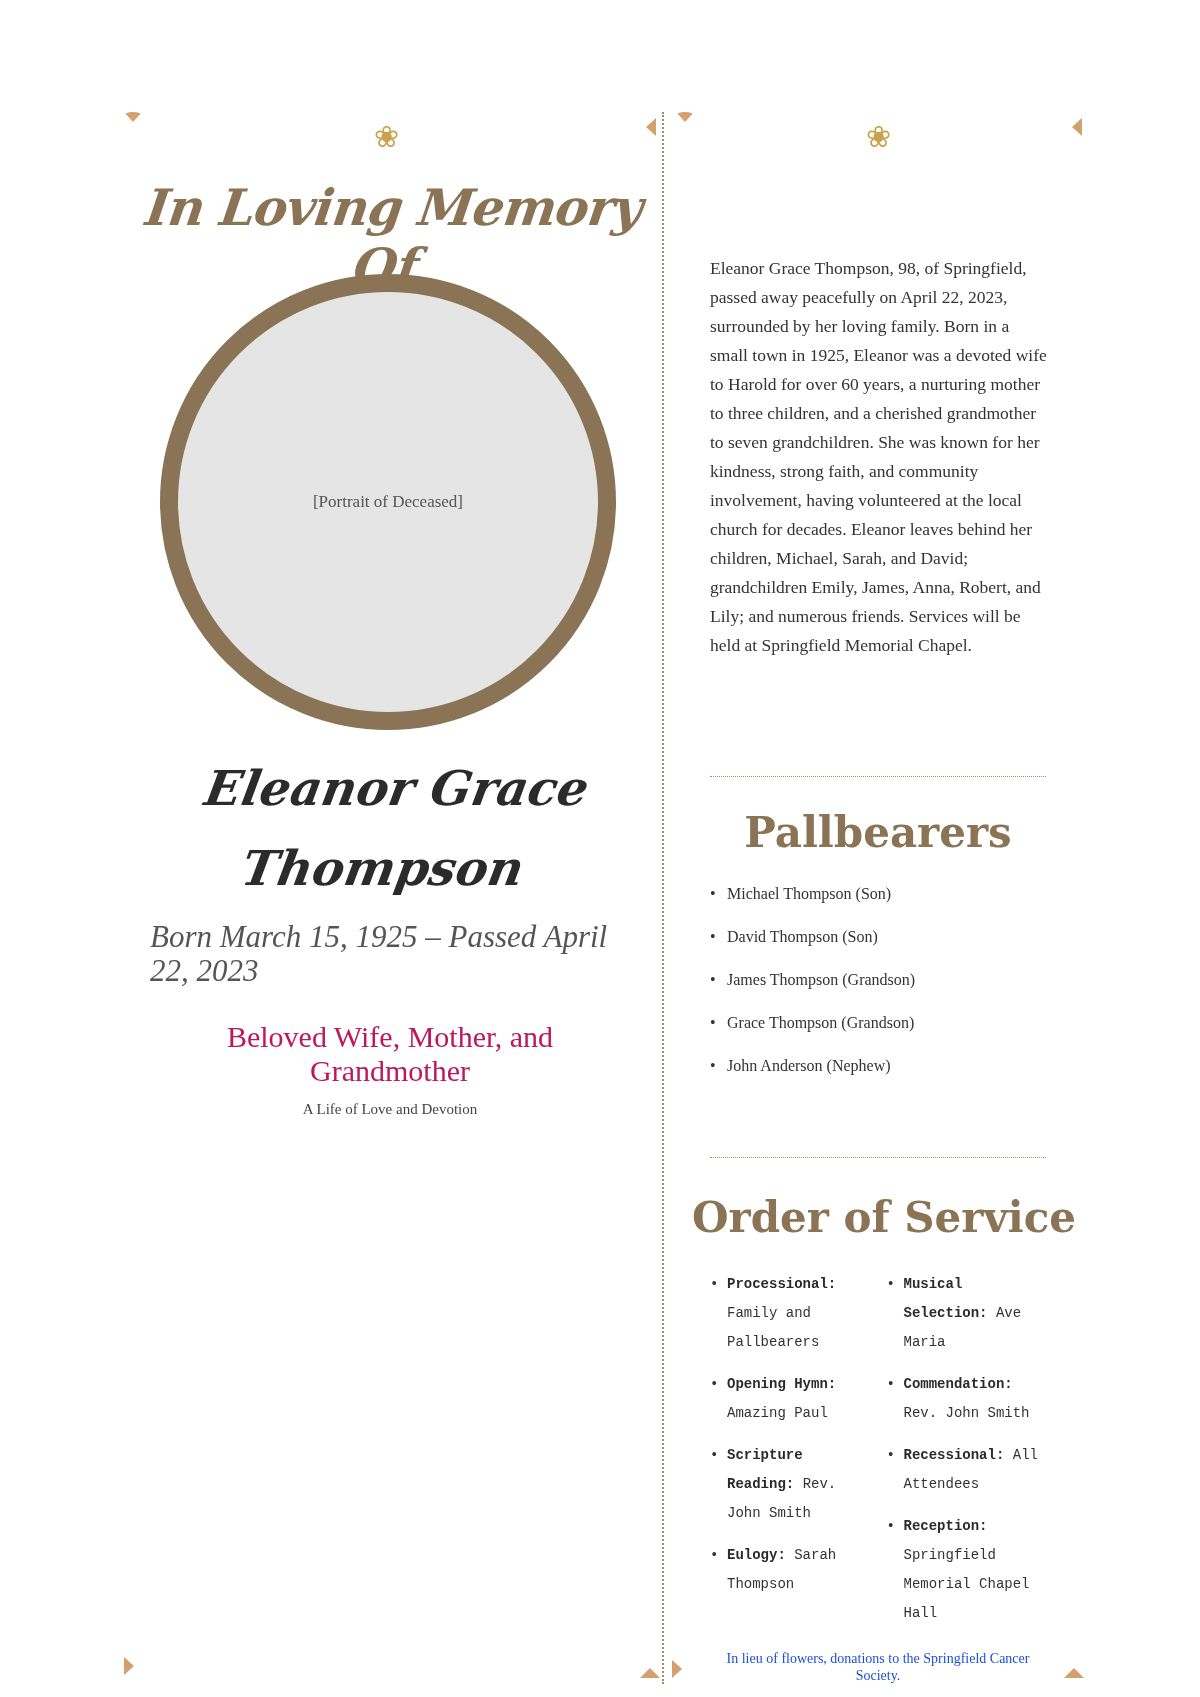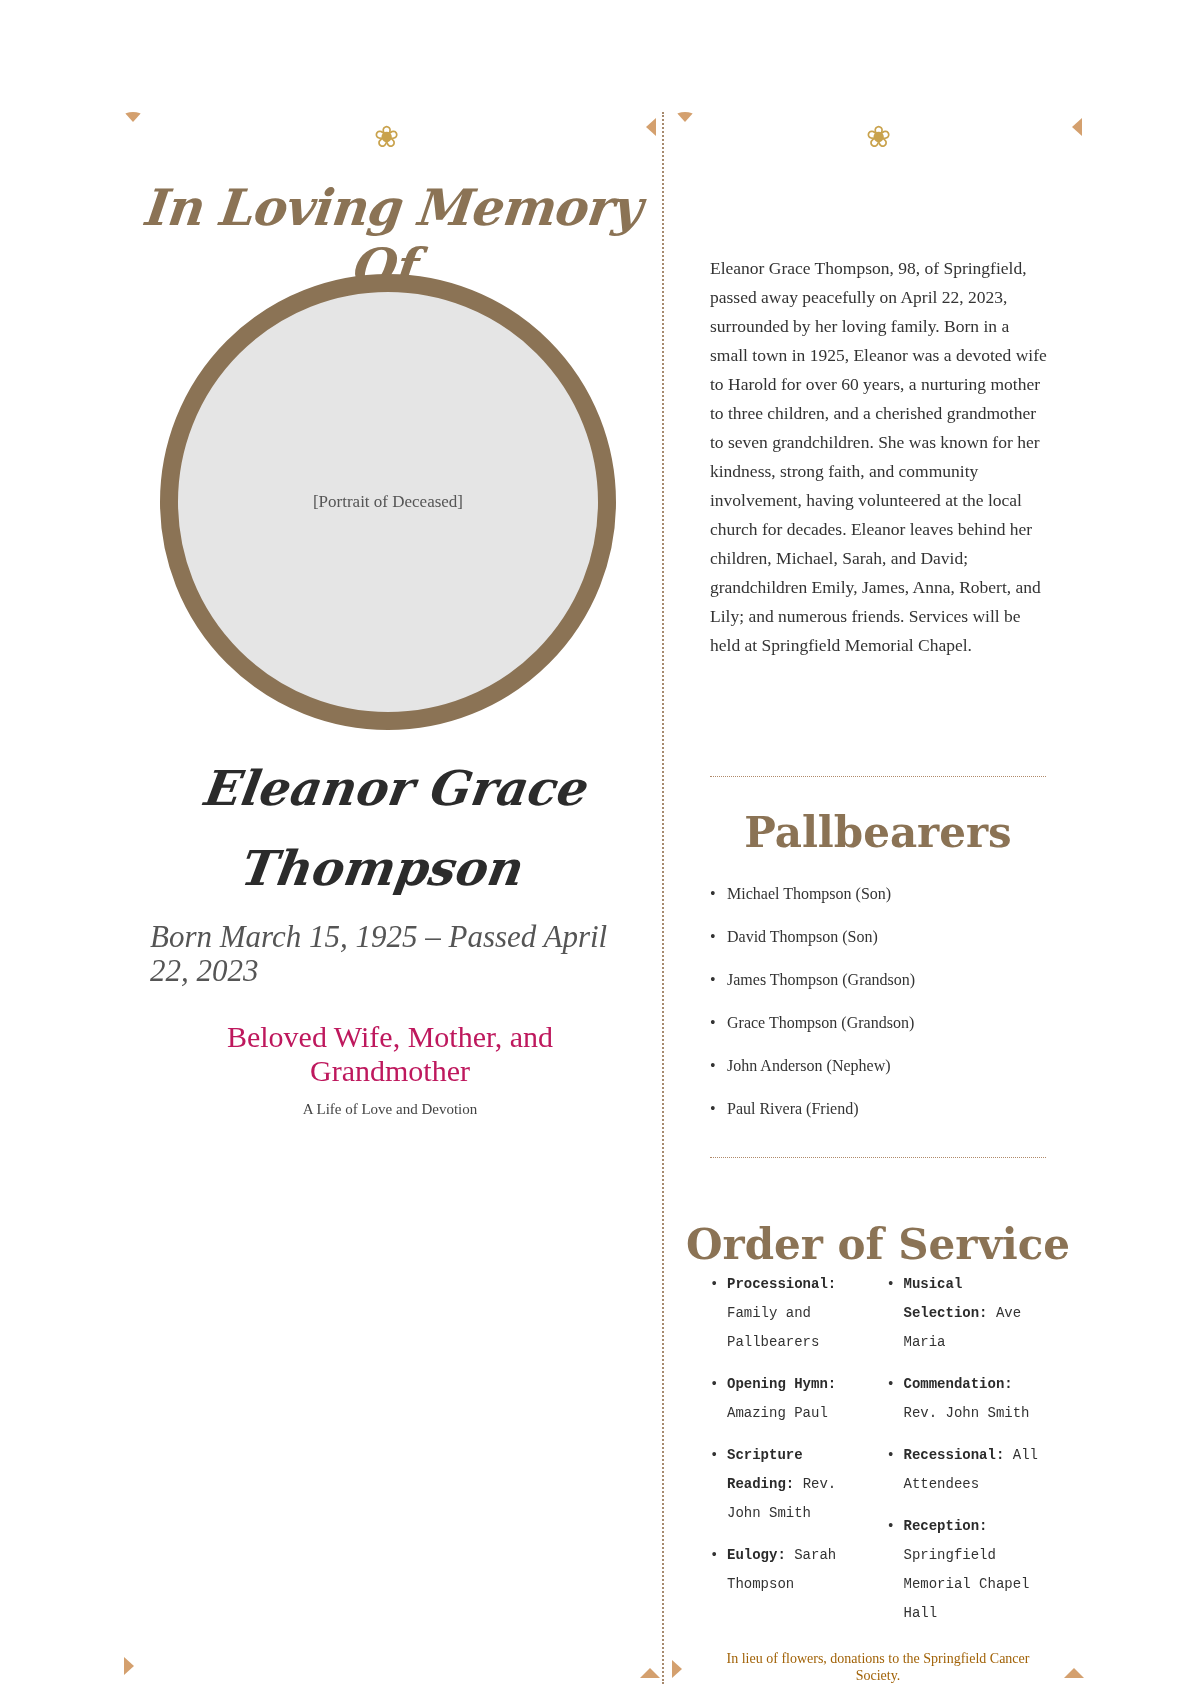--- a/index.html
+++ b/index.html
@@ -32,27 +32,27 @@
 
     
     .section-title { text-align: center; font-family: "DejaVu Serif", serif; font-weight: bold; color: #8b7355; }
     .obit-title { position: absolute; left: 0; width: 420px; top: 72px; font-size: 42px; }
     .obit-text { position: absolute; left: 42px; width: 340px; top: 146px; font-family: "Liberation Serif", serif; font-size: 17.5px; line-height: 29px; color: #333; }
     .hr { position: absolute; left: 42px; width: 336px; border-top: 1px dotted #b08a6a; }
     .pb-title { position: absolute; left: 0; width: 420px; top: 700px; font-size: 42px; }
     .pb-list { position: absolute; left: 42px; width: 336px; top: 776px; list-style: none; font-family: "Liberation Serif", serif; font-size: 16px; color: #333; }
     .pb-list li { position: relative; padding-left: 17px; height: 43px; line-height: 20px; }
     .pb-list li::before { content: "•"; position: absolute; left: 0; top: 0; }
-    .os-title { position: absolute; left: 0; width: 420px; top: 1085px; font-size: 42px; margin-top: 27px; }
+    .os-title { position: absolute; left: 6px; width: 420px; top: 1085px; font-size: 42px; }
     .os-cols { position: absolute; left: 42px; width: 336px; top: 1162px; display: flex; gap: 17px; font-family: Liberation Mono, monospace; font-size: 14px; line-height: 29px; color: #333; }
     .os-col { flex: 1; list-style: none; }
     .os-col li { position: relative; padding-left: 17px; margin-bottom: 13px; }
     .os-col li::before { content: "•"; position: absolute; left: 0; top: 0; }
     .os-col b { font-weight: bold; color: #2b2b2b; }
-    .footer-note { position: absolute; left: 42px; width: 336px; top: 1542px; text-align: center; font-family: "Liberation Serif", serif; font-size: 14px; line-height: 17px; color: #a16207; }
+    .footer-note { position: absolute; left: 42px; width: 336px; top: 1542px; text-align: center; font-family: "Liberation Serif", serif; font-size: 14px; line-height: 17px; color: #1d4ed8; }
   </style>
 </head>
 <body>
 
 <div class="divider"></div>
 
 <section class="panel panel-left">
   <span class="wedge wedge-down" style="left:4px; top:4px;"></span>
   <span class="wedge wedge-left" style="left:526px; top:10px;"></span>
   <span class="wedge wedge-right" style="left:4px; top:1549px;"></span>
@@ -88,21 +88,20 @@
 
   <div class="hr" style="top:668px;"></div>
 
   <h2 class="section-title pb-title">Pallbearers</h2>
   <ul class="pb-list">
     <li>Michael Thompson (Son)</li>
     <li>David Thompson (Son)</li>
     <li>James Thompson (Grandson)</li>
     <li>Grace Thompson (Grandson)</li>
     <li>John Anderson (Nephew)</li>
-    <li>Paul Rivera (Friend)</li>
   </ul>
 
   <div class="hr" style="top:1049px;"></div>
 
   <h2 class="section-title os-title">Order of Service</h2>
   <div class="os-cols">
     <ul class="os-col">
       <li><b>Processional:</b> <span>Family and Pallbearers</span></li>
       <li><b>Opening Hymn:</b> <span>Amazing Paul</span></li>
       <li><b>Scripture Reading:</b> <span>Rev. John Smith</span></li>

